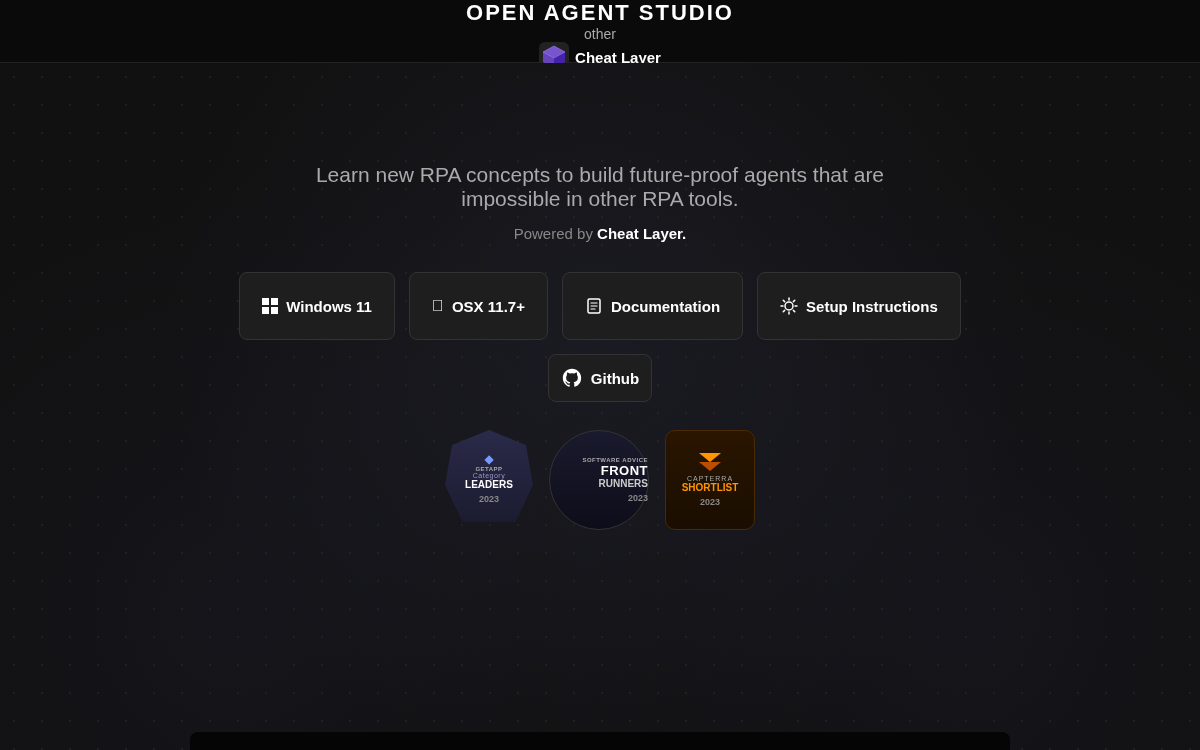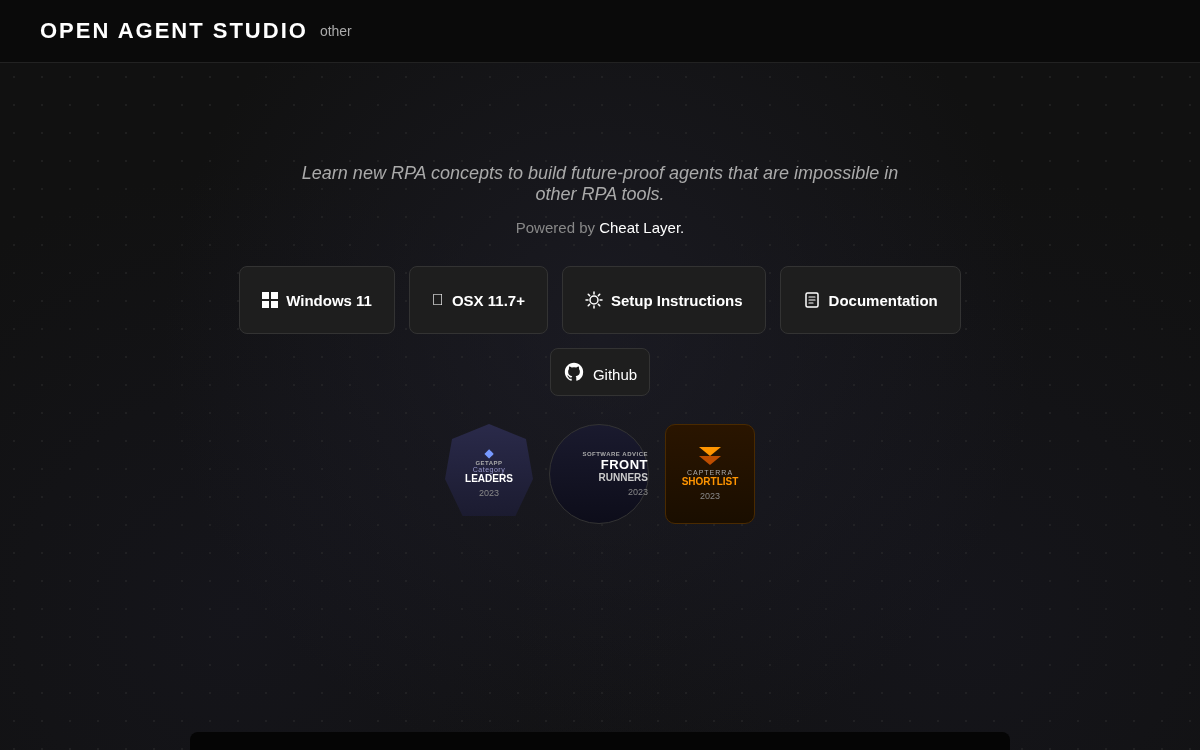--- a/index.html
+++ b/index.html
@@ -18,20 +18,21 @@
     }
 
     
     .header {
       display: flex;
       align-items: center;
       padding: 0 40px;
       height: 63px;
       background-color: #0a0a0a;
       border-bottom: 1px solid #222;
+      flex-direction: column;
     }
 
     .header-title {
       font-size: 22px;
       font-weight: 700;
       letter-spacing: 2px;
       color: #ffffff;
       text-transform: uppercase;
     }
 
@@ -79,41 +80,40 @@
       font-size: 72px;
       font-weight: 800;
       text-align: center;
       line-height: 1.1;
       max-width: 800px;
       position: relative;
       z-index: 1;
     }
 
     .hero-subtitle {
-      font-size: 18px;
+      font-size: 21px;
       color: #aaaaaa;
       text-align: center;
       margin-top: 30px;
       max-width: 600px;
       position: relative;
       z-index: 1;
-      font-style: italic;
     }
 
     .powered-by {
       font-size: 15px;
       color: #888888;
       margin-top: 14px;
       position: relative;
       z-index: 1;
     }
 
     .powered-by-link {
       color: #ffffff;
-      font-weight: 400;
+      font-weight: 700;
     }
 
     
     .buttons-row {
       display: flex;
       gap: 14px;
       margin-top: 30px;
       position: relative;
       z-index: 1;
     }
@@ -145,22 +145,21 @@
       position: relative;
       z-index: 1;
     }
 
     .btn-github {
       background-color: #1e1e1e;
       color: #ffffff;
       border: 1px solid #333;
       padding: 12px 12px;
       font-size: 15px;
-      font-weight: 400;
-      align-items: flex-end;
+      font-weight: 700;
     }
 
     
     .badges-row {
       display: flex;
       gap: 16px;
       margin-top: 28px;
       align-items: center;
       position: relative;
       z-index: 1;
@@ -247,21 +246,21 @@
     .badge-top-text {
       font-size: 6px;
       font-weight: 600;
       letter-spacing: 0.5px;
       text-transform: uppercase;
       color: #aaa;
     }
 
     .badge-year-text {
       font-size: 9px;
-      font-weight: 400;
+      font-weight: 700;
       color: #888;
       margin-top: 4px;
     }
 
     .sa-front {
       font-size: 13px;
       font-weight: 900;
       color: #ffffff;
       letter-spacing: 0.5px;
     }
@@ -301,20 +300,32 @@
       color: #7799ff;
       font-size: 12px;
     }
   </style>
 </head>
 <body>
 
 <header class="header">
   <span class="header-title">OPEN AGENT STUDIO</span>
   <span class="header-from">other</span>
+  <div class="cl-logo-box">
+
+    <svg class="cl-cube" viewBox="0 0 30 30" fill="none" xmlns="http://www.w3.org/2000/svg">
+      <rect width="30" height="30" rx="6" fill="#222"></rect>
+      <polygon points="15,4 26,10 26,20 15,26 4,20 4,10" fill="#5533aa" opacity="0.8"></polygon>
+      <polygon points="15,4 26,10 15,16 4,10" fill="#7755cc"></polygon>
+      <polygon points="15,16 26,10 26,20 15,26" fill="#4422aa"></polygon>
+      <polygon points="15,16 4,10 4,20 15,26" fill="#6644bb"></polygon>
+      <polygon points="15,4 26,10 15,16 4,10" fill="none" stroke="#aa88ff" stroke-width="0.5"></polygon>
+    </svg>
+    <span class="cheat-layer-text">Cheat Layer</span>
+  </div>
 </header>
 
 <main class="main" style="height: 687px; position: relative;">
 
 
   <p class="hero-subtitle">Learn new RPA concepts to build future-proof agents that are impossible in other RPA tools.</p>
 
   <p class="powered-by">
     <span>Powered by </span><span class="powered-by-link">Cheat Layer.</span>
   </p>
@@ -333,35 +344,35 @@
     </button>
 
     <button class="btn btn-dark">
       <span class="apple-icon"></span>
       <span>OSX 11.7+</span>
     </button>
 
     <button class="btn btn-dark">
 
       <svg width="18" height="18" viewBox="0 0 18 18" fill="none">
-        <circle cx="9" cy="9" r="4" stroke="white" stroke-width="1.5"></circle>
-        <path d="M9 1v2M9 15v2M1 9h2M15 9h2M3.22 3.22l1.41 1.41M13.36 13.36l1.41 1.41M3.22 14.78l1.41-1.41M13.36 4.64l1.41-1.41" stroke="white" stroke-width="1.5" stroke-linecap="round"></path>
-      </svg>
-      <span>Setup Instructions</span>
-    </button>
-
-    <button class="btn btn-dark">
-
-      <svg width="18" height="18" viewBox="0 0 18 18" fill="none">
         <rect x="3" y="2" width="12" height="14" rx="1.5" stroke="white" stroke-width="1.5"></rect>
         <line x1="6" y1="6" x2="12" y2="6" stroke="white" stroke-width="1.2" stroke-linecap="round"></line>
         <line x1="6" y1="9" x2="12" y2="9" stroke="white" stroke-width="1.2" stroke-linecap="round"></line>
         <line x1="6" y1="12" x2="10" y2="12" stroke="white" stroke-width="1.2" stroke-linecap="round"></line>
       </svg>
       <span>Documentation</span>
+    </button>
+
+    <button class="btn btn-dark">
+
+      <svg width="18" height="18" viewBox="0 0 18 18" fill="none">
+        <circle cx="9" cy="9" r="4" stroke="white" stroke-width="1.5"></circle>
+        <path d="M9 1v2M9 15v2M1 9h2M15 9h2M3.22 3.22l1.41 1.41M13.36 13.36l1.41 1.41M3.22 14.78l1.41-1.41M13.36 4.64l1.41-1.41" stroke="white" stroke-width="1.5" stroke-linecap="round"></path>
+      </svg>
+      <span>Setup Instructions</span>
     </button>
 
   </div>
 
   <div class="buttons-row-2">
     <button class="btn btn-dark btn-github">
 
       <svg width="22" height="22" viewBox="0 0 24 24" fill="white">
         <path d="M12 2C6.477 2 2 6.484 2 12.017c0 4.425 2.865 8.18 6.839 9.504.5.092.682-.217.682-.483 0-.237-.008-.868-.013-1.703-2.782.605-3.369-1.343-3.369-1.343-.454-1.158-1.11-1.466-1.11-1.466-.908-.62.069-.608.069-.608 1.003.07 1.531 1.032 1.531 1.032.892 1.53 2.341 1.088 2.91.832.092-.647.35-1.088.636-1.338-2.22-.253-4.555-1.113-4.555-4.951 0-1.093.39-1.988 1.029-2.688-.103-.253-.446-1.272.098-2.65 0 0 .84-.27 2.75 1.026A9.564 9.564 0 0 1 12 6.844a9.59 9.59 0 0 1 2.504.337c1.909-1.296 2.747-1.027 2.747-1.027.546 1.379.202 2.398.1 2.651.64.7 1.028 1.595 1.028 2.688 0 3.848-2.339 4.695-4.566 4.943.359.309.678.92.678 1.855 0 1.338-.012 2.419-.012 2.747 0 .268.18.58.688.482A10.02 10.02 0 0 0 22 12.017C22 6.484 17.522 2 12 2z"></path>
       </svg>

